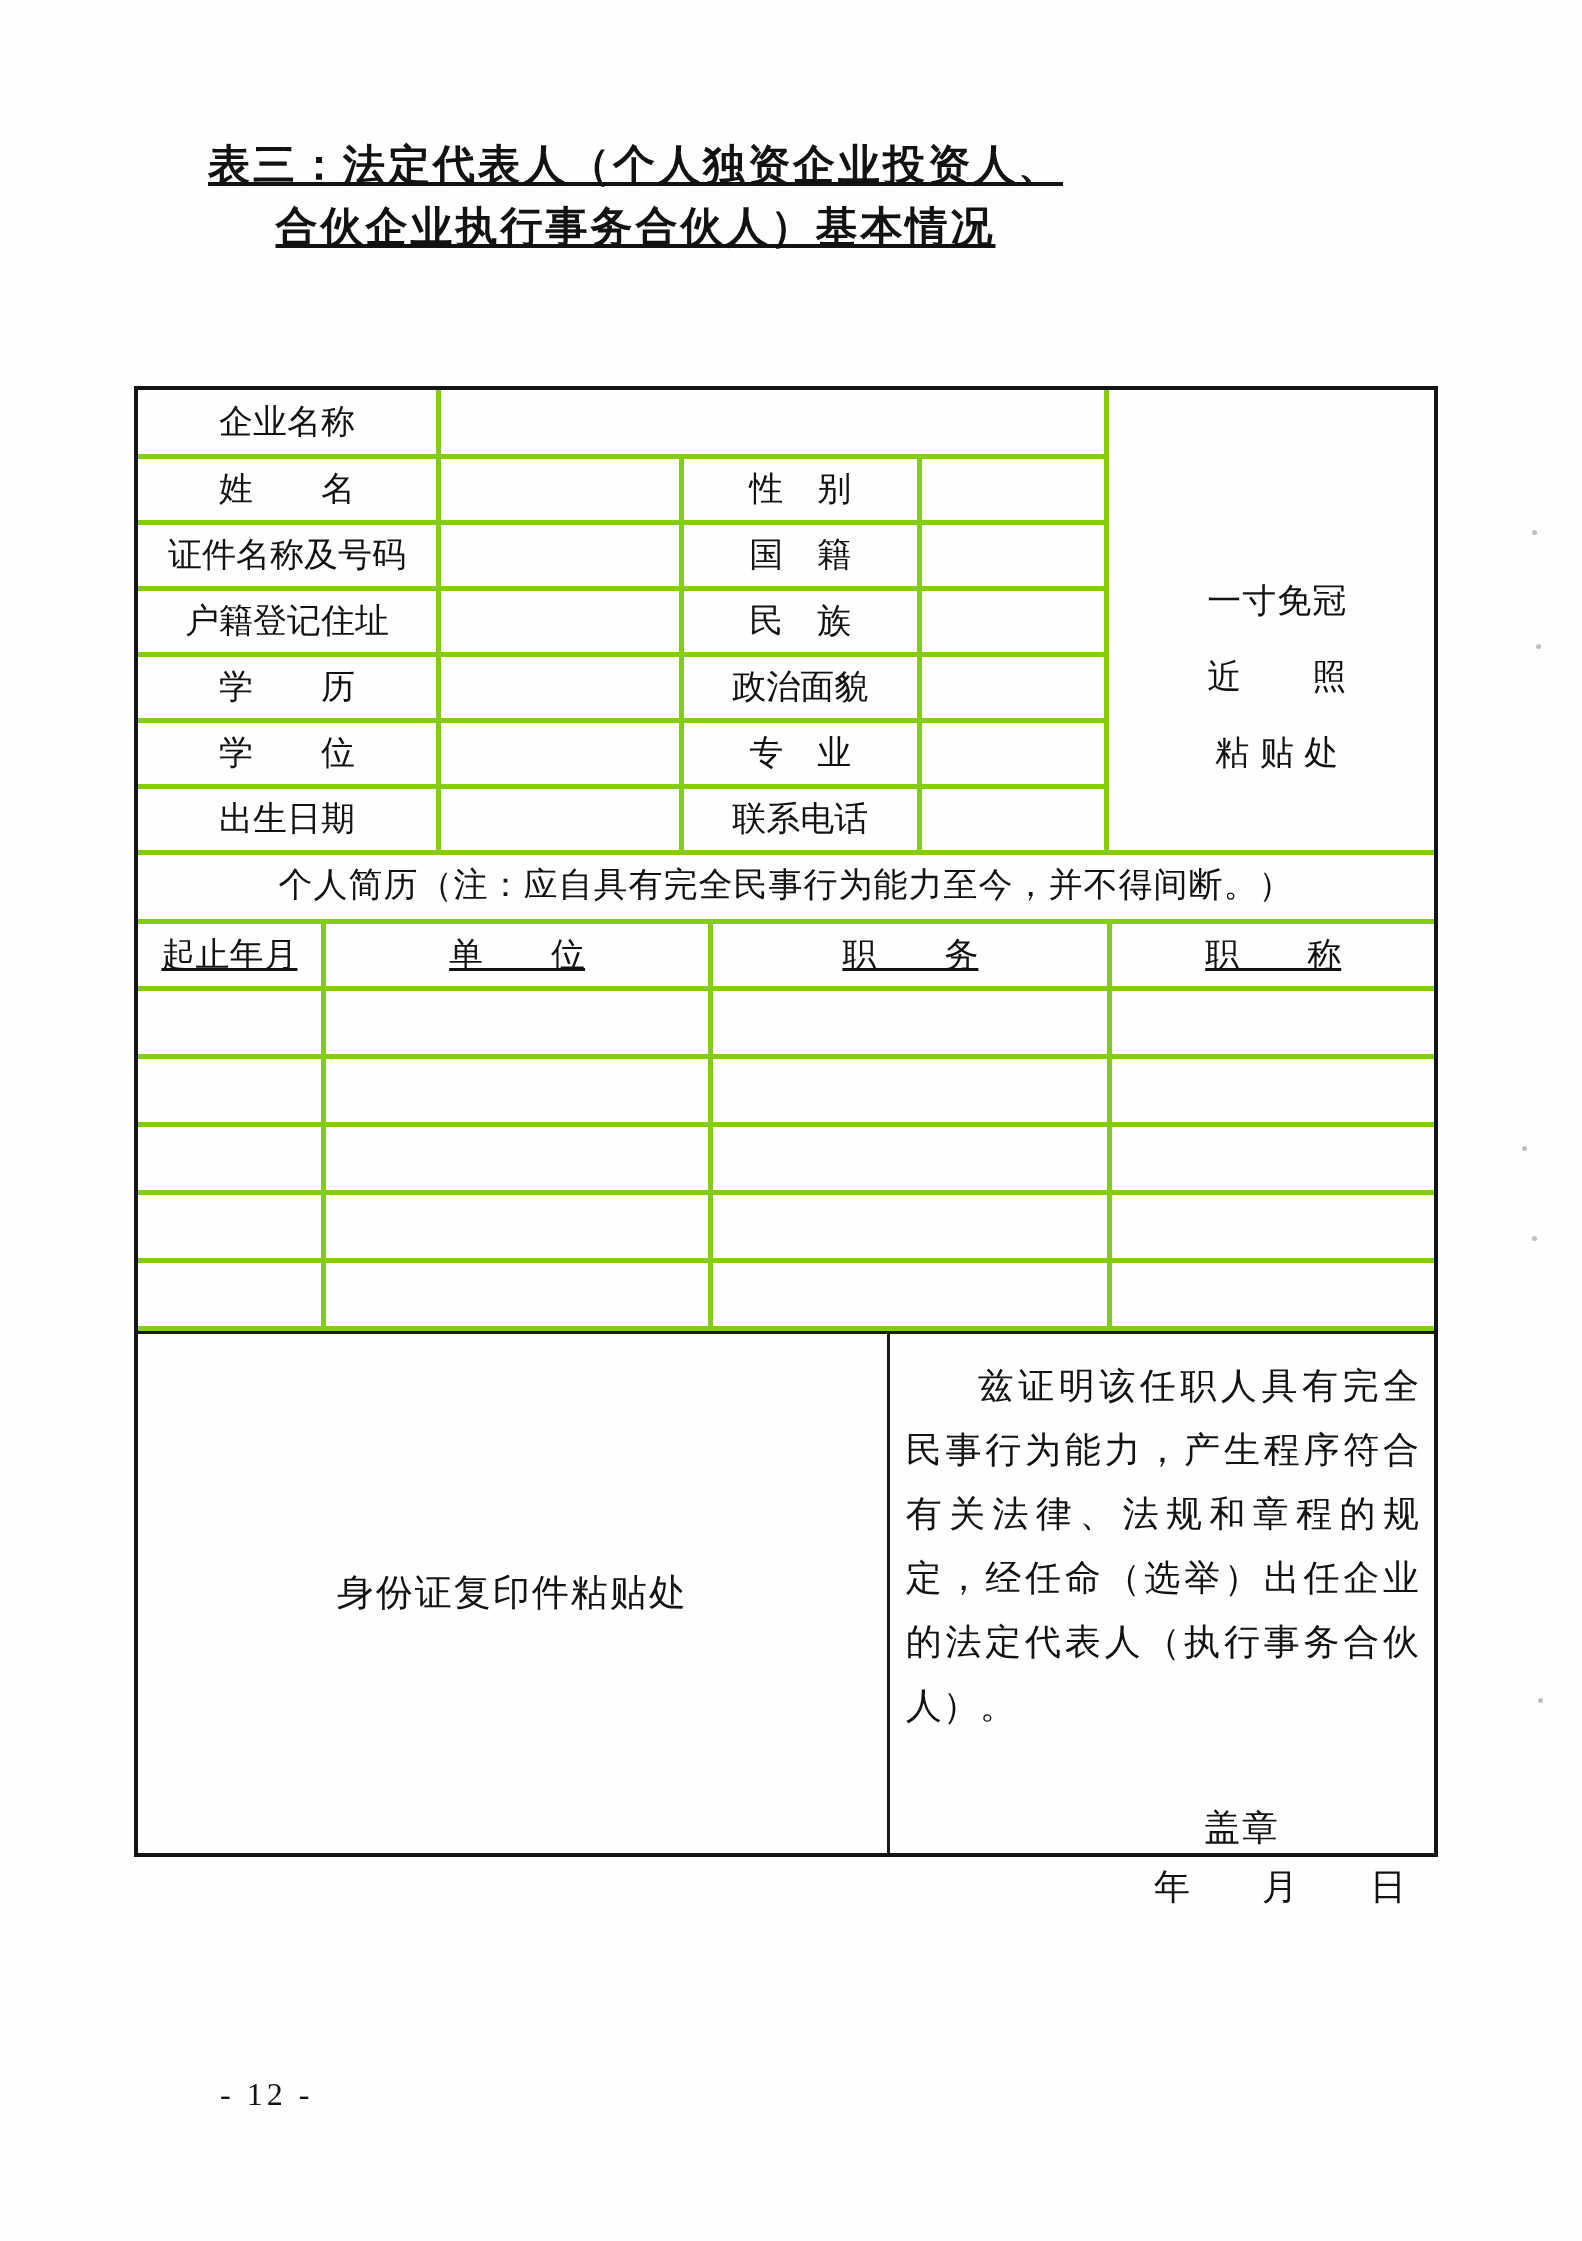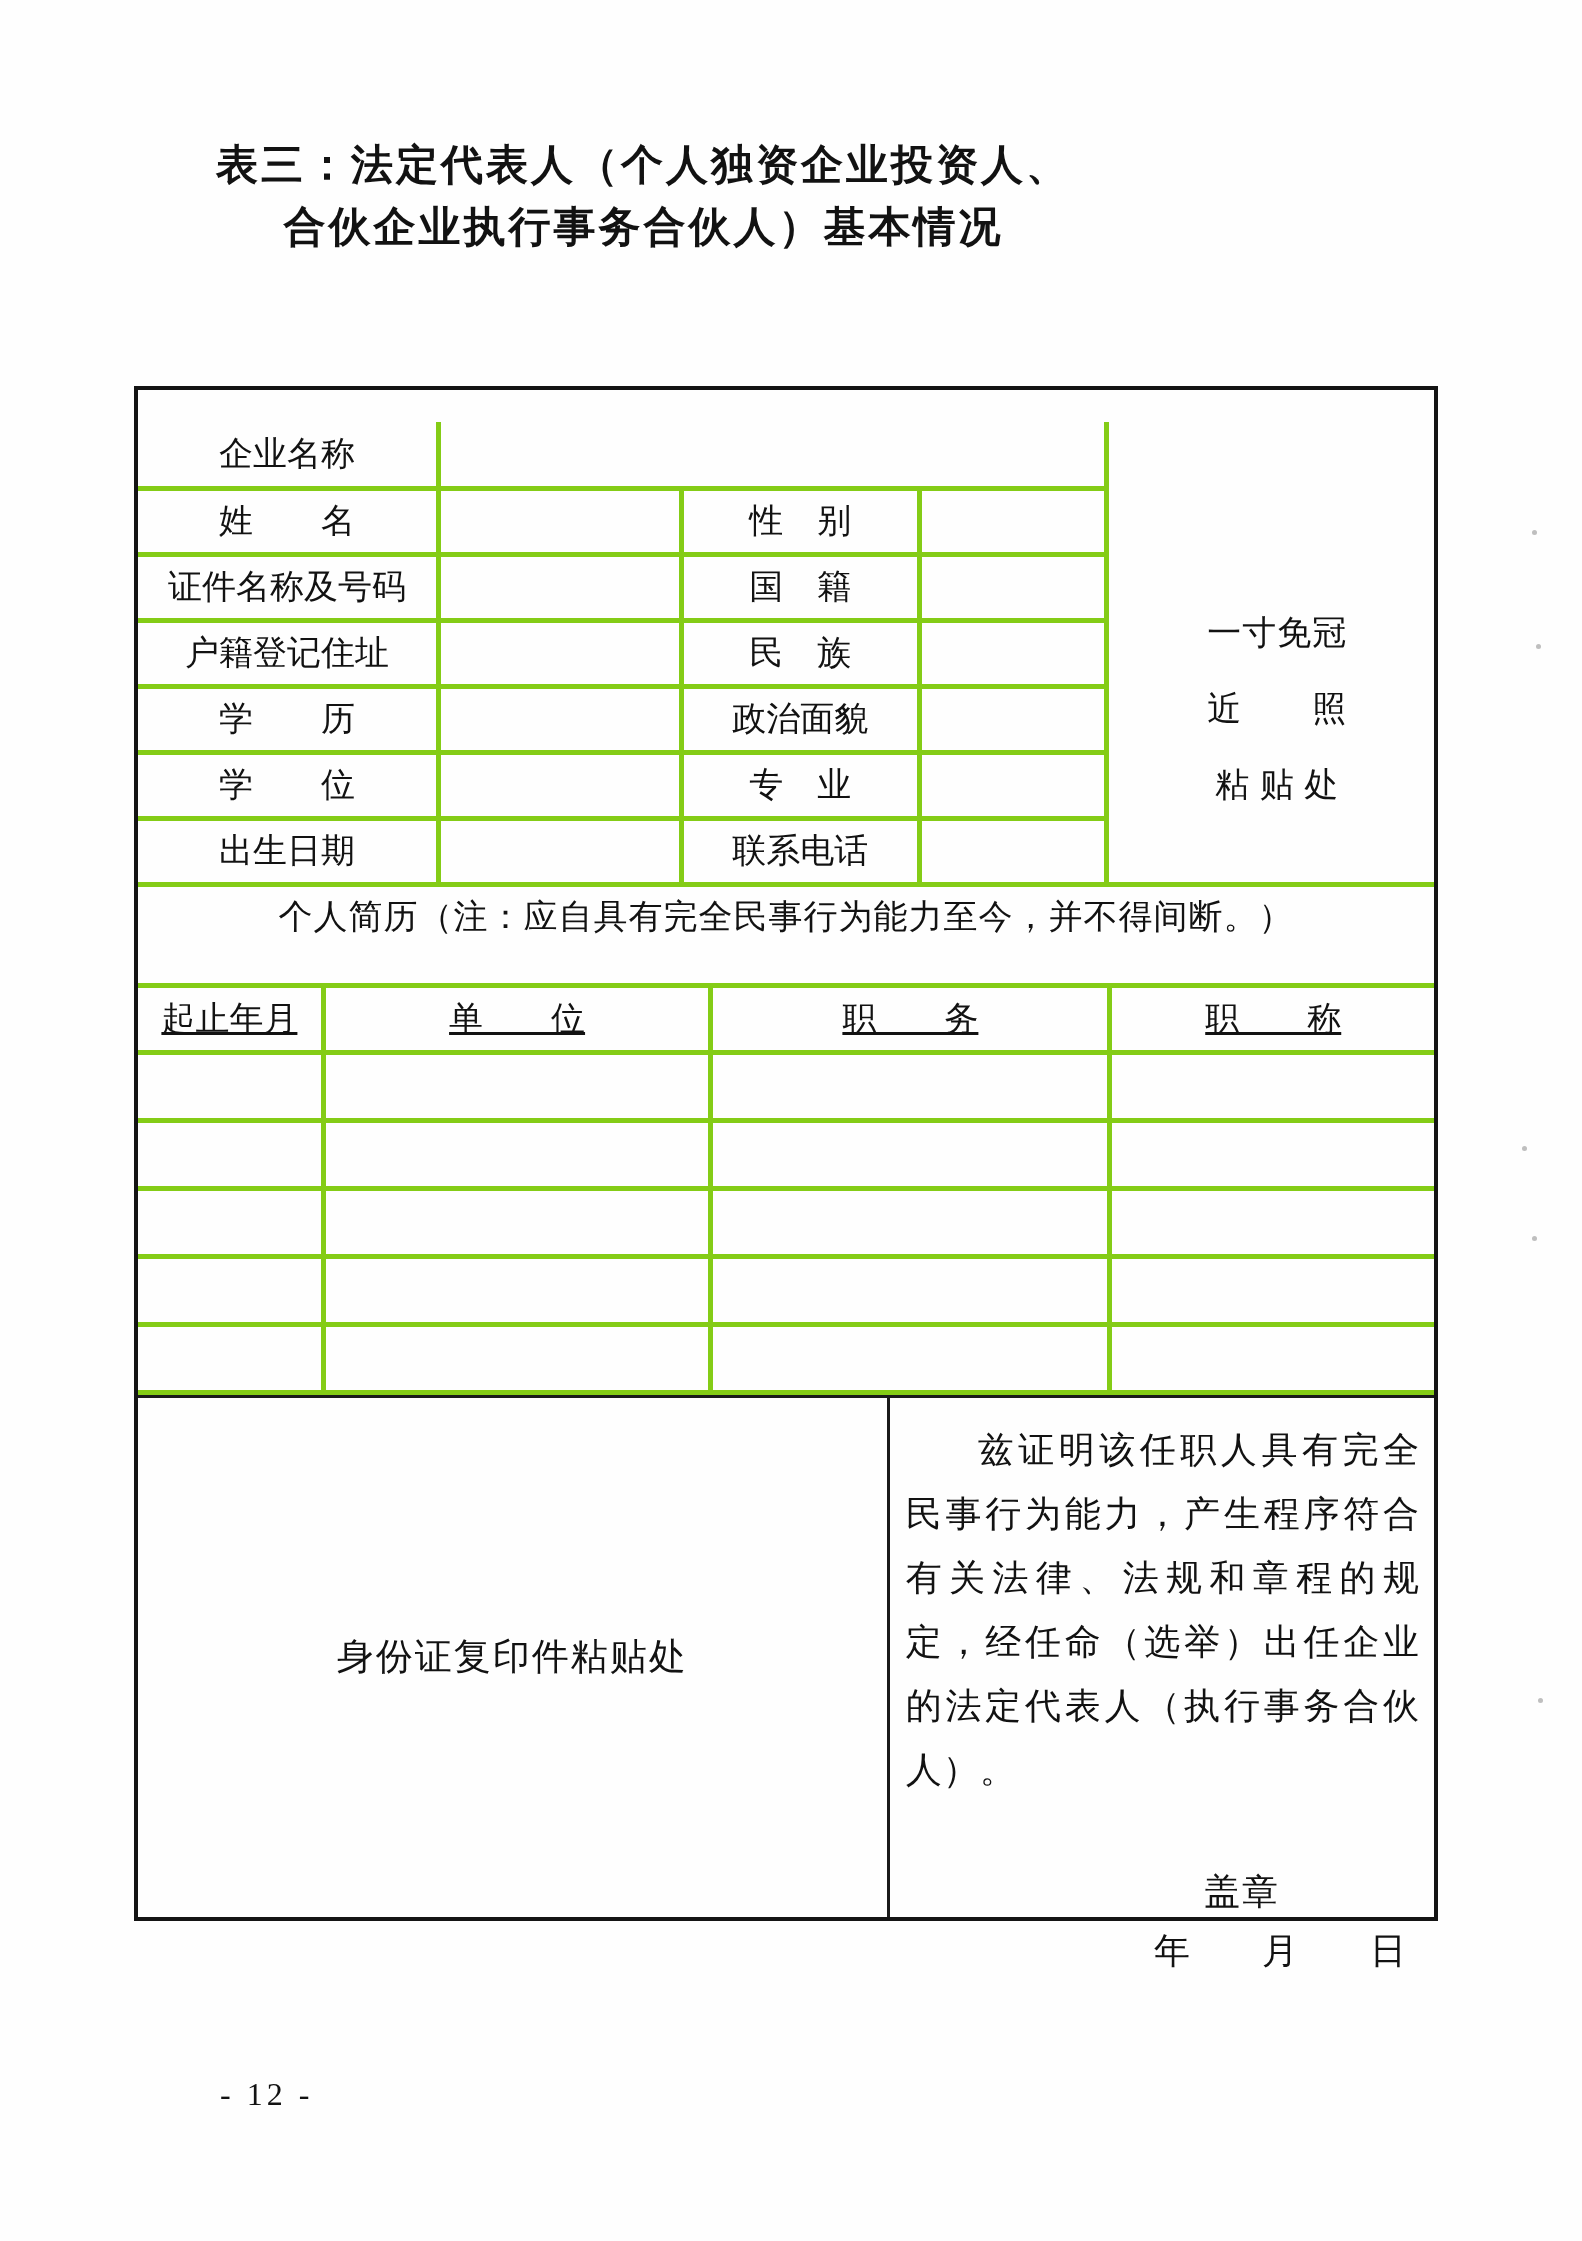--- a/index.html
+++ b/index.html
@@ -6,29 +6,29 @@
   html,body { background:#ffffff; }
   body {
     width:1582px; height:2241px;
     font-family:"Liberation Serif","DejaVu Serif",serif;
     color:#121212;
   }
   .sheet {
     position:relative; width:1582px; height:2241px;
     background:#fefefe; overflow:hidden;
   }
-  .title-block { position:absolute; top:134px; left:8px; width:1271px; text-align:center; }
+  .title-block { position:absolute; top:134px; left:0; width:1271px; text-align:center;text-decoration:underline; }
   .title-line {
     font-size:42px; font-weight:700; letter-spacing:3px; line-height:62px;
   }
   .form {
     position:absolute; left:134px; top:386px; width:1304px;
     border:4px solid #141414; background:#fefefe;
   }
-  table { border-collapse:collapse; width:100%; table-layout:fixed;margin-top:32px; }
+  table { border-collapse:collapse; width:100%; table-layout:fixed; }
   td {
     border:5px solid #84cc16; font-size:34px; text-align:center;
     vertical-align:middle; overflow:hidden;
   }
   
   .info  tr:first-child td { border-top:none; }
   .info  td:first-child { border-left:none; }
   .info  td.photo-cell  { border-right:none;padding-left:12px; }
   .career td:first-child { border-left:none; }
   .career td:last-child  { border-right:none; }

